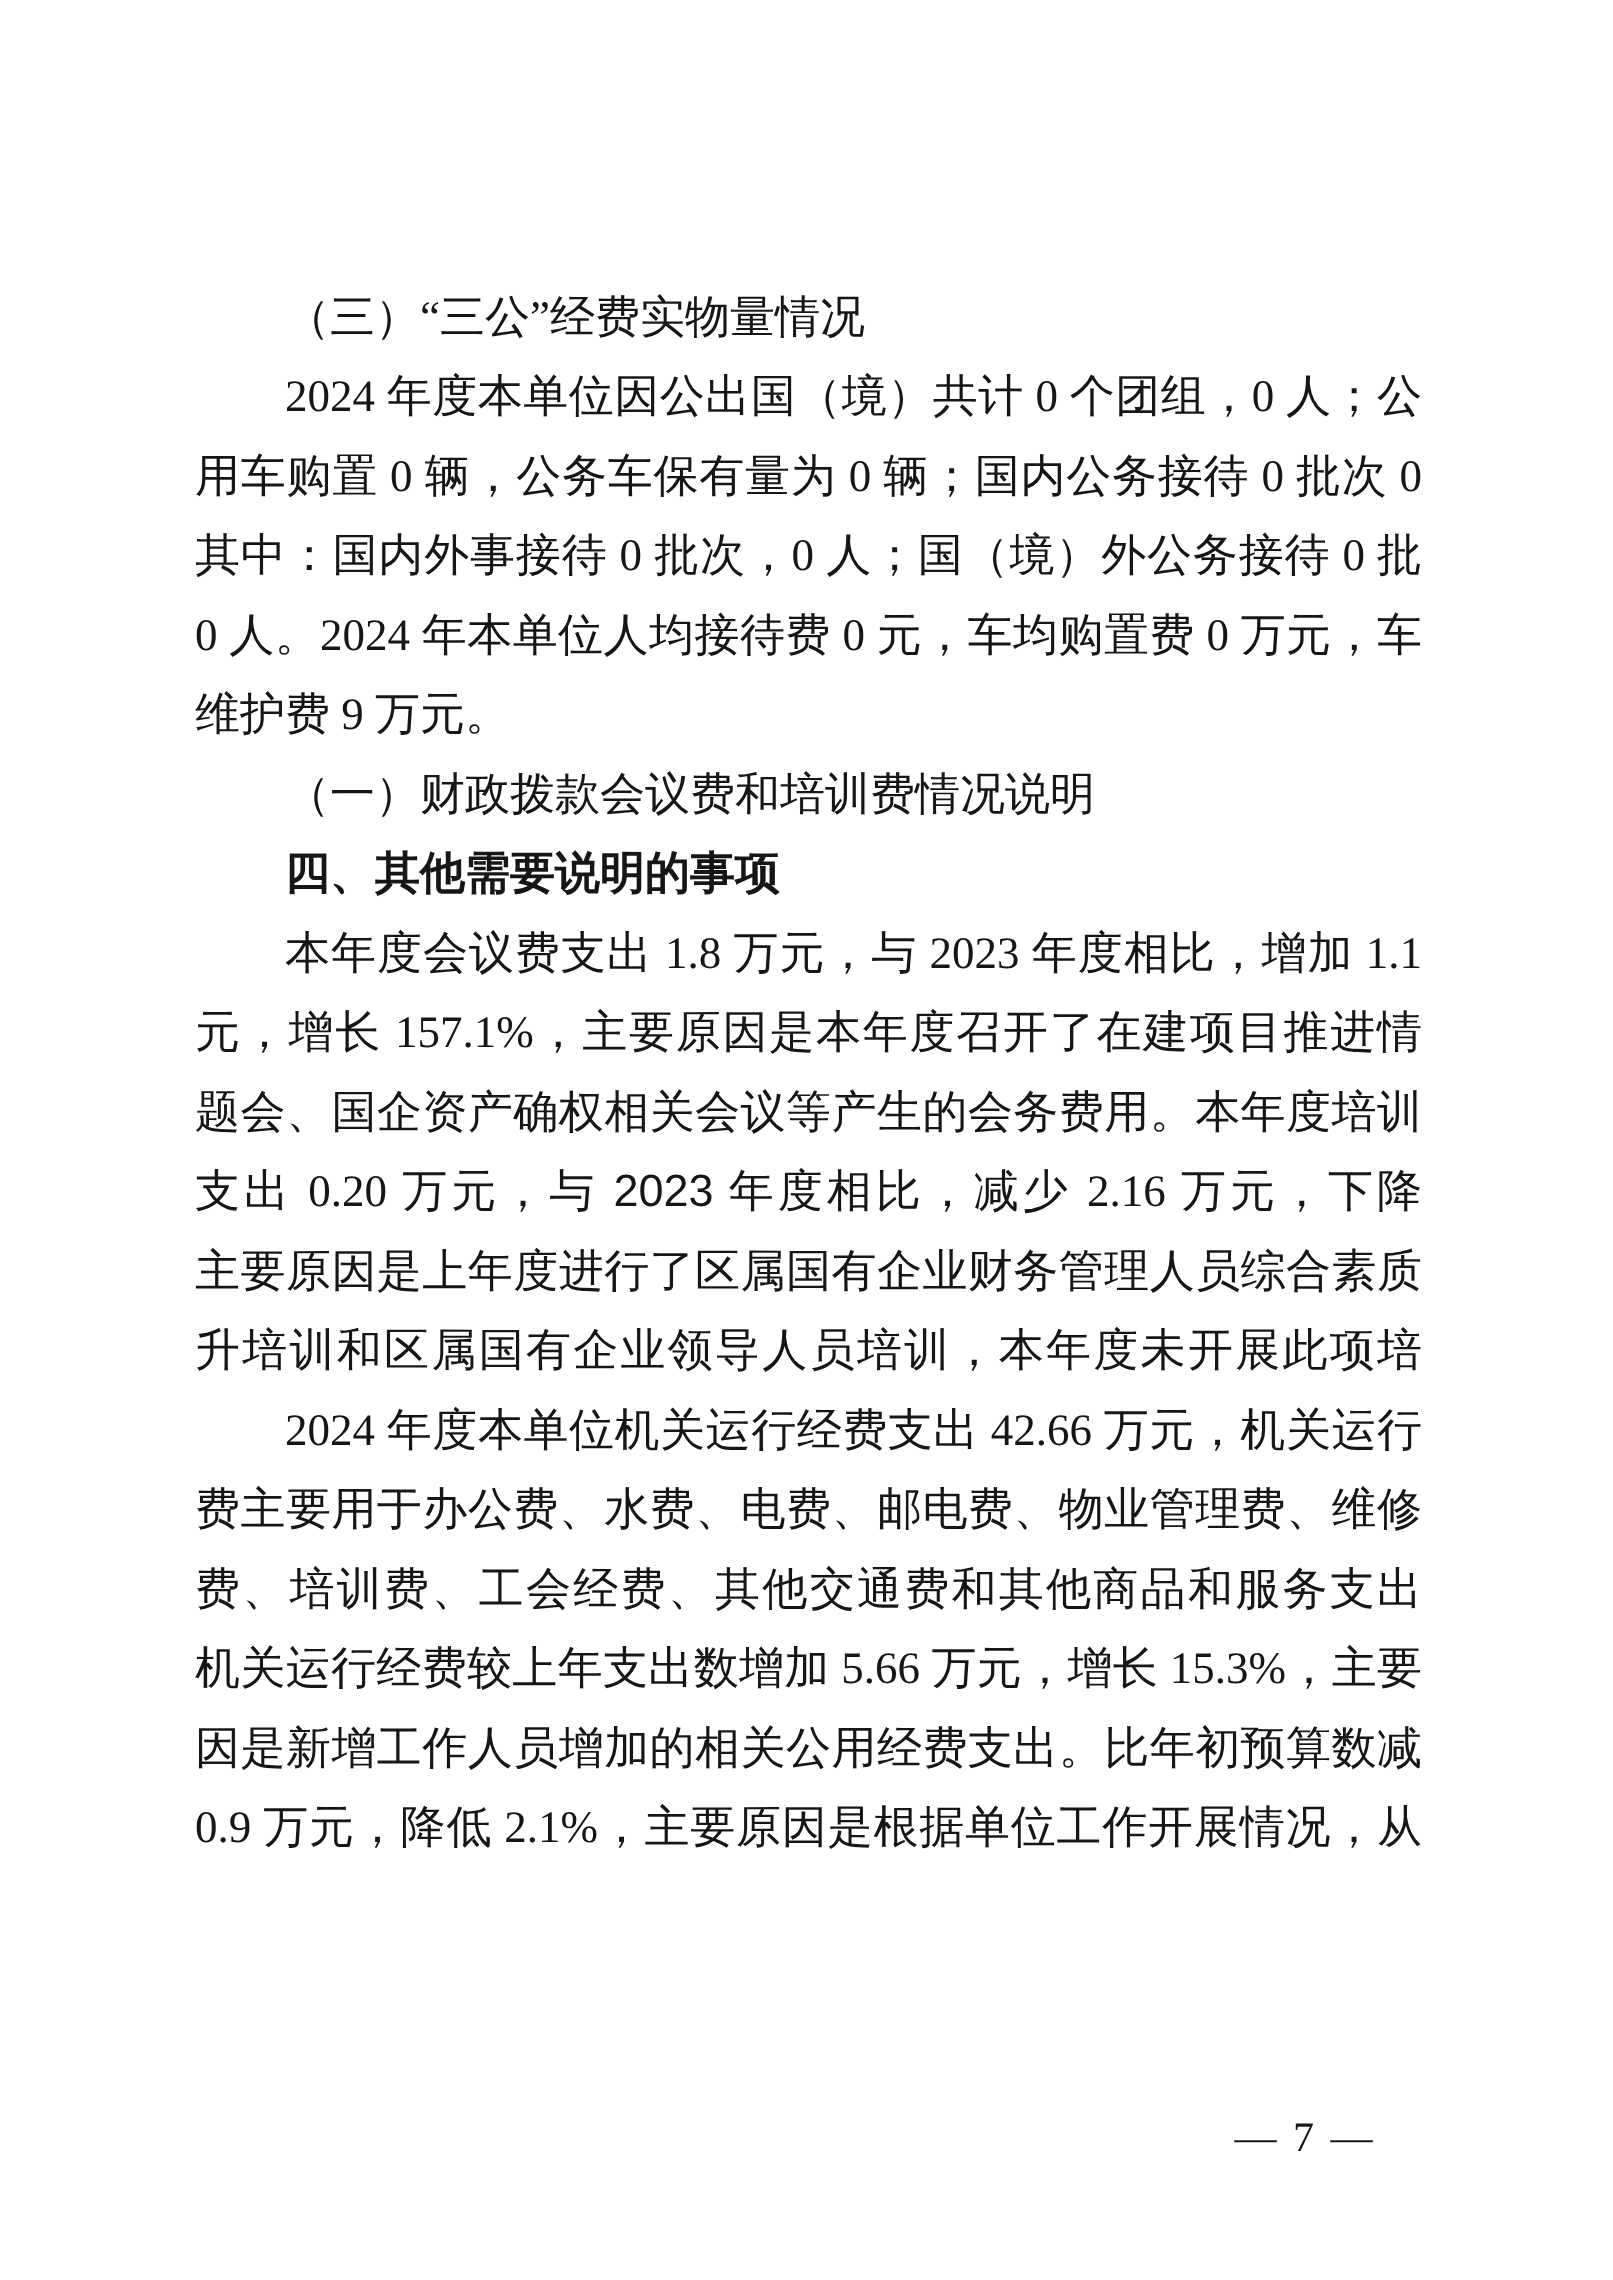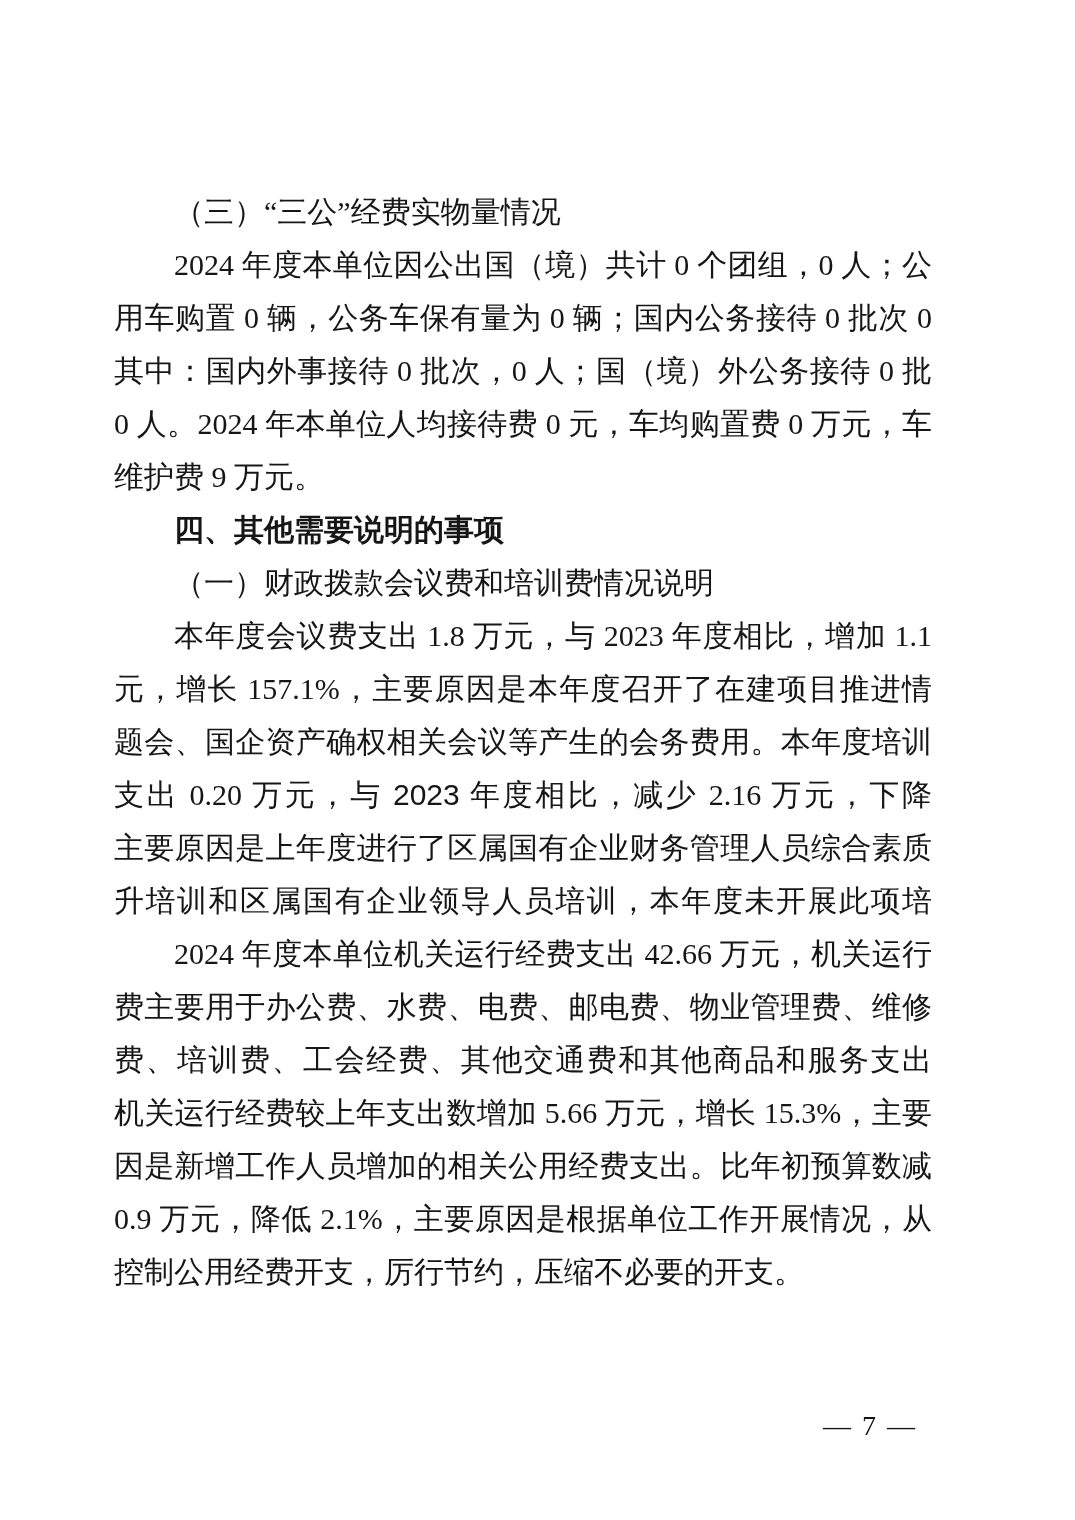--- a/index.html
+++ b/index.html
@@ -7,21 +7,21 @@
     position: relative;
     width: 1075px;
     height: 1520px;
     background: #ffffff;
     color: #161616;
     font-family: "Liberation Serif", "DejaVu Serif", serif;
     overflow: hidden;
   }
   .textblock {
     position: absolute;
-    left: 114px;
+    left: 130px;
     top: 185px;
     width: 818px;
   }
   .ln {
     margin: 0;
     padding: 0;
     height: 53px;
     line-height: 53px;
     font-size: 30px;
     overflow: hidden;
@@ -61,33 +61,32 @@
 <div class="page">
 
   <div class="textblock">
 
     <p class="ln indent">（三）“三公”经费实物量情况</p>
     <p class="ln indent j">2024 年度本单位因公出国（境）共计 0 个团组，0 人；公务</p>
     <p class="ln j">用车购置 0 辆，公务车保有量为 0 辆；国内公务接待 0 批次 0 人，</p>
     <p class="ln j">其中：国内外事接待 0 批次，0 人；国（境）外公务接待 0 批次，</p>
     <p class="ln j">0 人。2024 年本单位人均接待费 0 元，车均购置费 0 万元，车均</p>
     <p class="ln">维护费 9 万元。</p>
+    <p class="ln indent">（一）财政拨款会议费和培训费情况说明</p>
     <p class="ln indent hd">四、其他需要说明的事项</p>
-    <p class="ln indent">（一）财政拨款会议费和培训费情况说明</p>
     <p class="ln indent j">本年度会议费支出 1.8 万元，与 2023 年度相比，增加 1.1 万</p>
     <p class="ln j">元，增长 157.1%，主要原因是本年度召开了在建项目推进情况专</p>
     <p class="ln j">题会、国企资产确权相关会议等产生的会务费用。本年度培训费</p>
     <p class="ln j"><span>支出 0.20 万元，与 </span><span class="num-bold">2023</span><span> 年度相比，减少 2.16 万元，下降 90.8%，</span></p>
     <p class="ln j">主要原因是上年度进行了区属国有企业财务管理人员综合素质提</p>
     <p class="ln j">升培训和区属国有企业领导人员培训，本年度未开展此项培训。</p>
     <p class="ln indent j">2024 年度本单位机关运行经费支出 42.66 万元，机关运行经</p>
     <p class="ln j">费主要用于办公费、水费、电费、邮电费、物业管理费、维修（护）</p>
     <p class="ln j">费、培训费、工会经费、其他交通费和其他商品和服务支出等。</p>
     <p class="ln j">机关运行经费较上年支出数增加 5.66 万元，增长 15.3%，主要原</p>
     <p class="ln j">因是新增工作人员增加的相关公用经费支出。比年初预算数减少</p>
     <p class="ln j">0.9 万元，降低 2.1%，主要原因是根据单位工作开展情况，从严</p>
-    <p class="ln">控制公用经费开支，厉行节约，压缩不必要的开支。</p>
 
   </div>
 
   <div class="footer">— 7 —</div>
 
 </div>
 
 </body></html>

